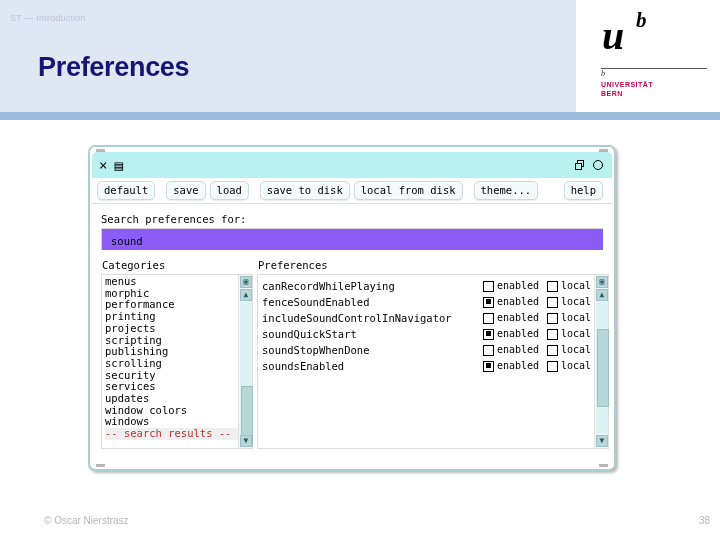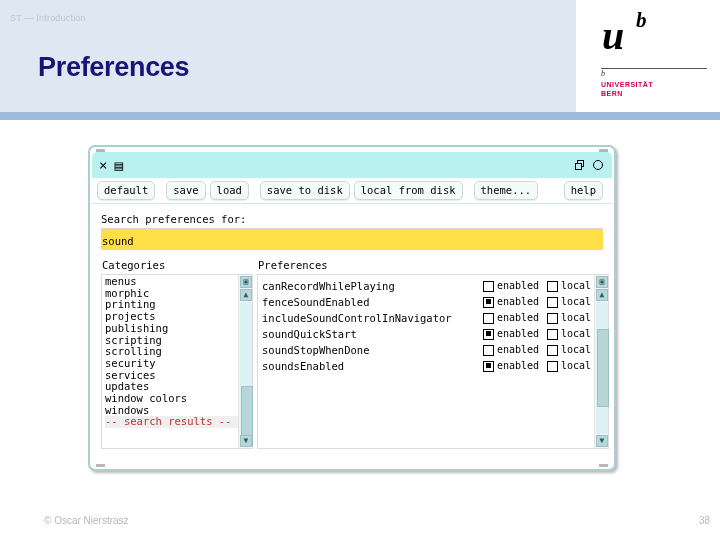--- a/index.html
+++ b/index.html
@@ -237,28 +237,28 @@
     font-family: "DejaVu Sans Mono", monospace;
     font-size: 10.5px;
     color: #000;
     line-height: 14px;
     white-space: nowrap;
   }
   .search-field {
     margin-top: 2px;
     width: 100%;
     height: 22px;
-    background: #fde047;
+    background: #8b5cf6;
     border-left: 1px solid #d6d6d6;
     border-top: 1px solid #d6d6d6;
     border-right: 0; border-bottom: 0;
     font-family: "DejaVu Sans Mono", monospace;
     font-size: 10.5px;
     color: #000;
-    padding: 3px 0 0 0;
+    padding: 3px 0 0 9px;
     outline: none;
   }
 
   .colhdrs {
     position: relative;
     margin-top: 8px;
     height: 14px;
   }
   .colhdr-cat { position: absolute; left: 1px;   top: 0; }
   .colhdr-pref{ position: absolute; left: 157px; top: 0; }
@@ -468,24 +468,25 @@
         <div class="lbl colhdr-cat">Categories</div>
         <div class="lbl colhdr-pref">Preferences</div>
       </div>
 
       <div class="panes">
 
         <div class="pane-cat">
           <div class="cat-list" id="cat-list">
               <div class="cat-item">menus</div>
               <div class="cat-item">morphic</div>
+              <div class="cat-item">performance</div>
               <div class="cat-item">printing</div>
               <div class="cat-item">projects</div>
+              <div class="cat-item">scripting</div>
               <div class="cat-item">publishing</div>
-              <div class="cat-item">scripting</div>
               <div class="cat-item">scrolling</div>
               <div class="cat-item">security</div>
               <div class="cat-item">services</div>
               <div class="cat-item">updates</div>
               <div class="cat-item">window colors</div>
               <div class="cat-item">windows</div>
               <div class="cat-item sel">-- search results --</div>
             </div>
           <div class="vsb">
             <div class="sb-btn sb-menu">▣</div>

